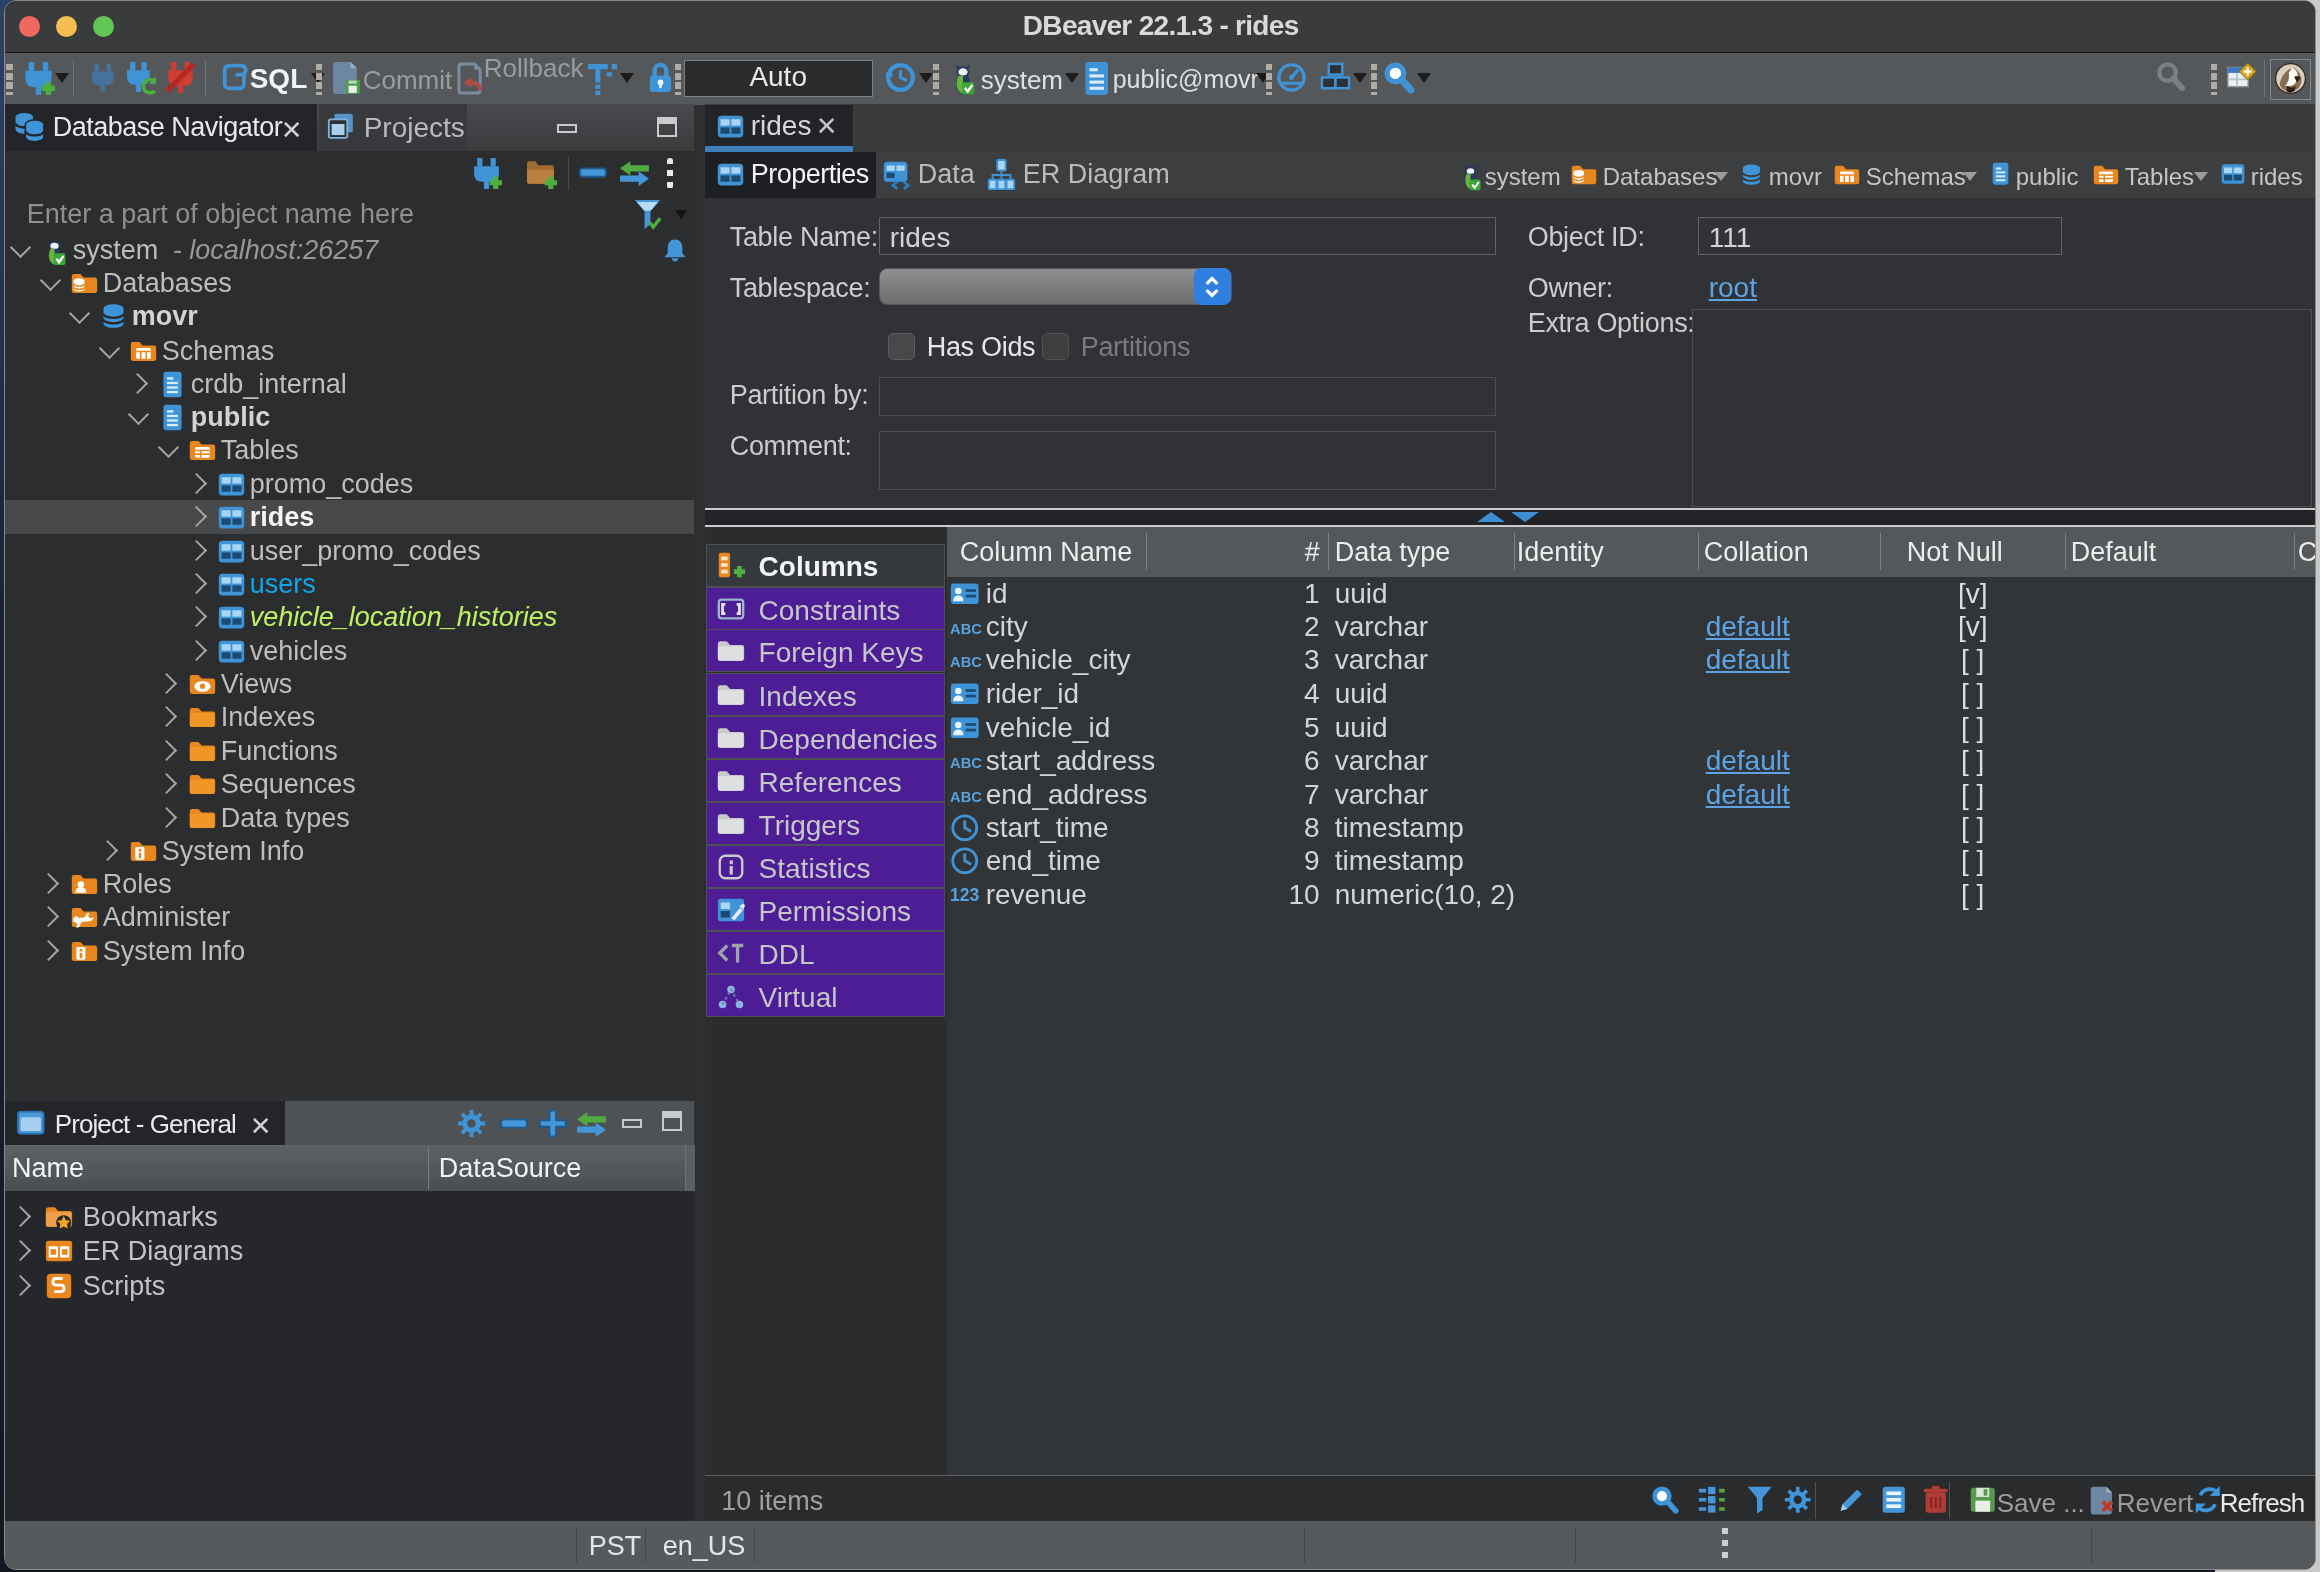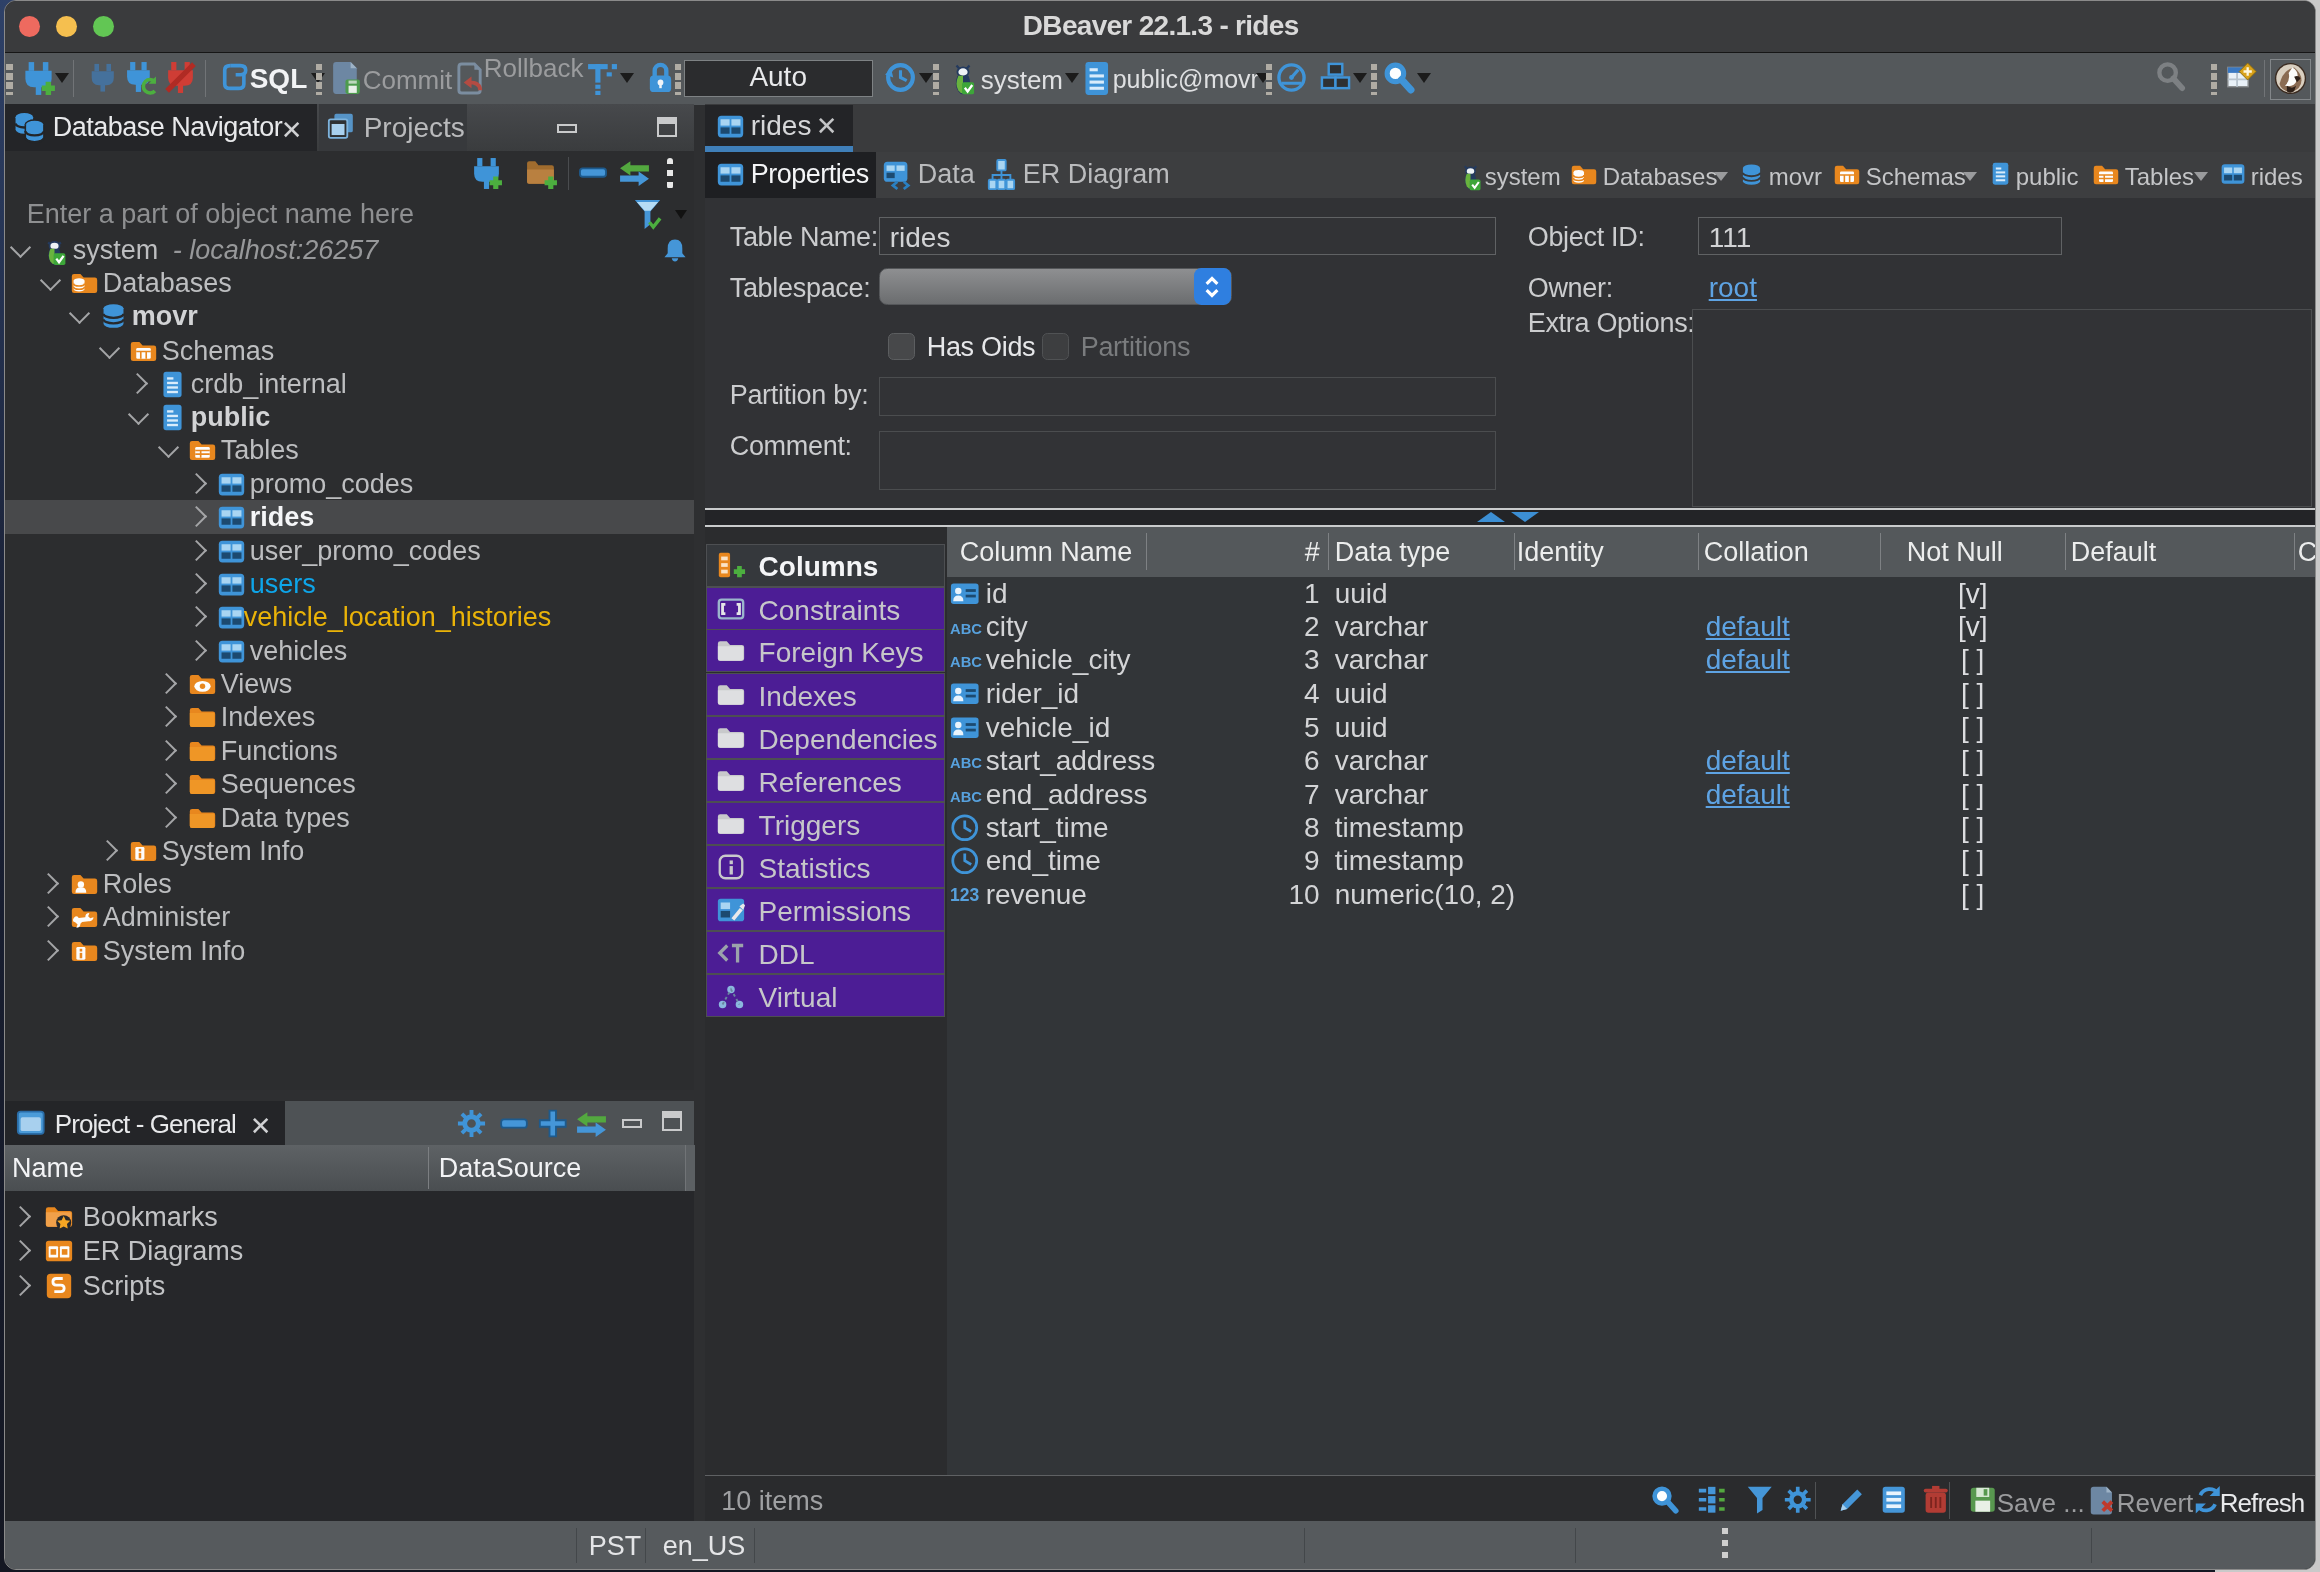--- a/index.html
+++ b/index.html
@@ -389,21 +389,21 @@
 </div>
 <div class="trow" style="top:367px;">
 <div class="chev chevR" style="left:184px;top:9.2px;"></div>
 <svg style="left:212px;top:2.8px;" width="29" height="29" viewBox="0 0 32 32">
             <rect x="2" y="4" width="28" height="24" rx="4" fill="#3f94d8"></rect>
             <rect x="5" y="8" width="10" height="7" fill="#a9d5f2"></rect>
             <rect x="17" y="8" width="10" height="7" fill="#a9d5f2"></rect>
             <rect x="5" y="17" width="10" height="7" fill="#1c4a70"></rect>
             <rect x="17" y="17" width="10" height="7" fill="#1c4a70"></rect>
           </svg>
-<span style="position:absolute;left:239px;color:#eab308;">vehicle_location_histories</span>
+<span style="position:absolute;left:245px;color:#bef264;font-style:italic;">vehicle_location_histories</span>
 </div>
 <div class="trow" style="top:401px;">
 <div class="chev chevR" style="left:184px;top:9.2px;"></div>
 <svg style="left:212px;top:2.8px;" width="29" height="29" viewBox="0 0 32 32">
             <rect x="2" y="4" width="28" height="24" rx="4" fill="#3f94d8"></rect>
             <rect x="5" y="8" width="10" height="7" fill="#a9d5f2"></rect>
             <rect x="17" y="8" width="10" height="7" fill="#a9d5f2"></rect>
             <rect x="5" y="17" width="10" height="7" fill="#1c4a70"></rect>
             <rect x="17" y="17" width="10" height="7" fill="#1c4a70"></rect>
           </svg>

